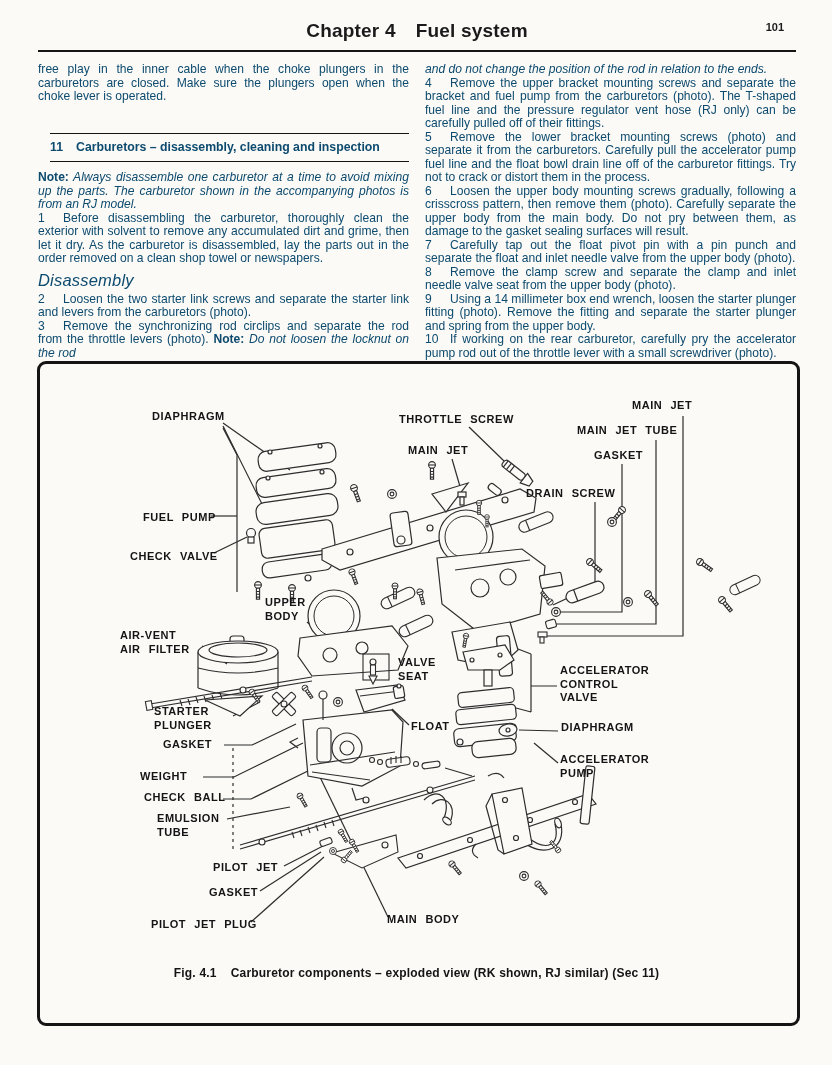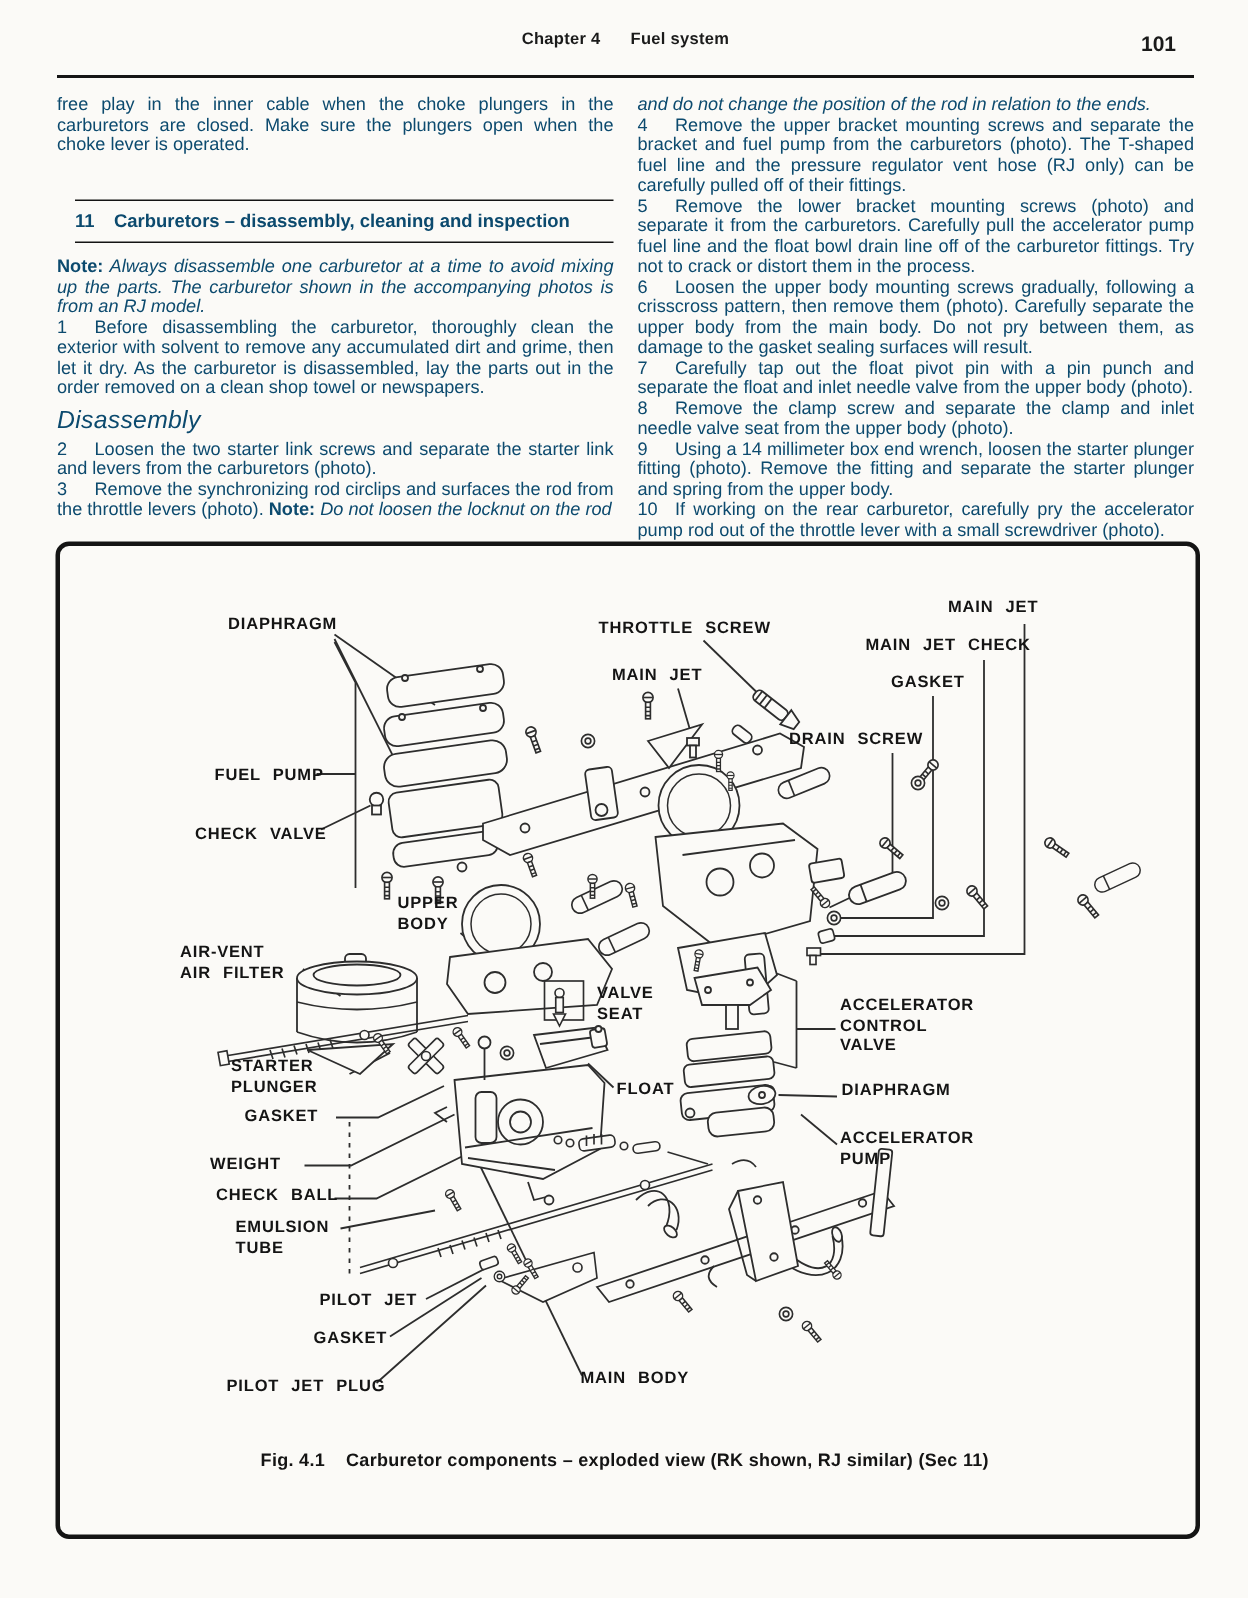--- a/index.html
+++ b/index.html
@@ -5,23 +5,23 @@
   html,body{margin:0;padding:0;}
   body{
     width:832px;height:1065px;position:relative;overflow:hidden;
     background:#fbfaf7;color:#1a1a1a;
     font-family:"Liberation Sans","DejaVu Sans",sans-serif;
     -webkit-font-smoothing:antialiased;
   }
   .page{position:absolute;inset:0;}
   
   .hdr{position:absolute;left:38px;right:36px;top:20px;height:20px;}
-  .hdr-center{position:absolute;left:0;right:0;text-align:center;font-weight:bold;font-size:11px;letter-spacing:.2px;}
+  .hdr-center{position:absolute;left:0;right:0;text-align:center;font-weight:bold;font-size:19px;letter-spacing:.2px;}
   .hdr-center .gap{display:inline-block;width:20px;}
-  .hdr-page{position:absolute;right:12px;top:1px;font-weight:bold;font-size:14px;}
+  .hdr-page{position:absolute;right:12px;top:1px;font-weight:bold;font-size:11px;}
   .hdr-rule{position:absolute;left:38px;right:36px;top:50px;height:2.2px;background:#151515;}
   
   .cols{position:absolute;left:38px;top:63px;width:758px;display:flex;gap:16px;}
   .col{width:371px;font-size:12.1px;line-height:13.5px;text-align:justify;color:#0c4a6e;}
   .col p{margin:0;}
   .stepnum{display:inline-block;width:25px;}
   .stepnum.w10{width:25px;}
   .sectionbox{
     margin-top:29px;margin-bottom:9px;
     border-top:1.6px solid #141414;border-bottom:1.6px solid #141414;
@@ -63,21 +63,21 @@
   <div class="cols">
     <div class="col">
       <p>free play in the inner cable when the choke plungers in the carburetors are closed. Make sure the plungers open when the choke lever is operated.</p>
       <div class="sectionbox">
         <span class="num">11</span><span>Carburetors – disassembly, cleaning and inspection</span>
       </div>
       <p><b class="lbl">Note:</b><span class="it"> Always disassemble one carburetor at a time to avoid mixing up the parts. The carburetor shown in the accompanying photos is from an RJ model.</span></p>
       <p class="step"><span class="stepnum">1</span><span>Before disassembling the carburetor, thoroughly clean the exterior with solvent to remove any accumulated dirt and grime, then let it dry. As the carburetor is disassembled, lay the parts out in the order removed on a clean shop towel or newspapers.</span></p>
       <p class="subhead">Disassembly</p>
       <p class="step"><span class="stepnum">2</span><span>Loosen the two starter link screws and separate the starter link and levers from the carburetors (photo).</span></p>
-      <p class="step"><span class="stepnum">3</span><span>Remove the synchronizing rod circlips and surfaces the rod from the throttle levers (photo). </span><b class="lbl">Note:</b><span class="it"> Do not loosen the locknut on the rod</span></p>
+      <p class="step"><span class="stepnum">3</span><span>Remove the synchronizing rod circlips and separate the rod from the throttle levers (photo). </span><b class="lbl">Note:</b><span class="it"> Do not loosen the locknut on the rod</span></p>
     </div>
     <div class="col">
       <p class="it">and do not change the position of the rod in relation to the ends.</p>
       <p class="step"><span class="stepnum">4</span><span>Remove the upper bracket mounting screws and separate the bracket and fuel pump from the carburetors (photo). The T-shaped fuel line and the pressure regulator vent hose (RJ only) can be carefully pulled off of their fittings.</span></p>
       <p class="step"><span class="stepnum">5</span><span>Remove the lower bracket mounting screws (photo) and separate it from the carburetors. Carefully pull the accelerator pump fuel line and the float bowl drain line off of the carburetor fittings. Try not to crack or distort them in the process.</span></p>
       <p class="step"><span class="stepnum">6</span><span>Loosen the upper body mounting screws gradually, following a crisscross pattern, then remove them (photo). Carefully separate the upper body from the main body. Do not pry between them, as damage to the gasket sealing surfaces will result.</span></p>
       <p class="step"><span class="stepnum">7</span><span>Carefully tap out the float pivot pin with a pin punch and separate the float and inlet needle valve from the upper body (photo).</span></p>
       <p class="step"><span class="stepnum">8</span><span>Remove the clamp screw and separate the clamp and inlet needle valve seat from the upper body (photo).</span></p>
       <p class="step"><span class="stepnum">9</span><span>Using a 14 millimeter box end wrench, loosen the starter plunger fitting (photo). Remove the fitting and separate the starter plunger and spring from the upper body.</span></p>
       <p class="step"><span class="stepnum w10">10</span><span>If working on the rear carburetor, carefully pry the accelerator pump rod out of the throttle lever with a small screwdriver (photo).</span></p>
@@ -336,21 +336,21 @@
       <use href="#scr" transform="translate(452 864) rotate(-40) scale(0.9)"></use>
       <use href="#washer" transform="translate(524 876)"></use>
       <use href="#scr" transform="translate(538 884) rotate(-40) scale(0.9)"></use>
       <use href="#scr" transform="translate(558 850) rotate(140) scale(0.8)"></use>
     </g>
   </svg>
 
   <div class="fig-label" style="left:152px;top:410px">DIAPHRAGM</div>
   <div class="fig-label" style="left:399px;top:413px">THROTTLE SCREW</div>
   <div class="fig-label" style="left:632px;top:399px">MAIN JET</div>
-  <div class="fig-label" style="left:577px;top:424px">MAIN JET CHECK</div>
+  <div class="fig-label" style="left:577px;top:424px">MAIN JET TUBE</div>
   <div class="fig-label" style="left:594px;top:449px">GASKET</div>
   <div class="fig-label" style="left:408px;top:444px">MAIN JET</div>
   <div class="fig-label" style="left:526px;top:487px">DRAIN SCREW</div>
   <div class="fig-label" style="left:143px;top:511px">FUEL PUMP</div>
   <div class="fig-label" style="left:130px;top:550px">CHECK VALVE</div>
   <div class="fig-label" style="left:265px;top:596px">UPPER
 BODY</div>
   <div class="fig-label" style="left:120px;top:629px">AIR-VENT
 AIR FILTER</div>
   <div class="fig-label" style="left:398px;top:656px">VALVE

